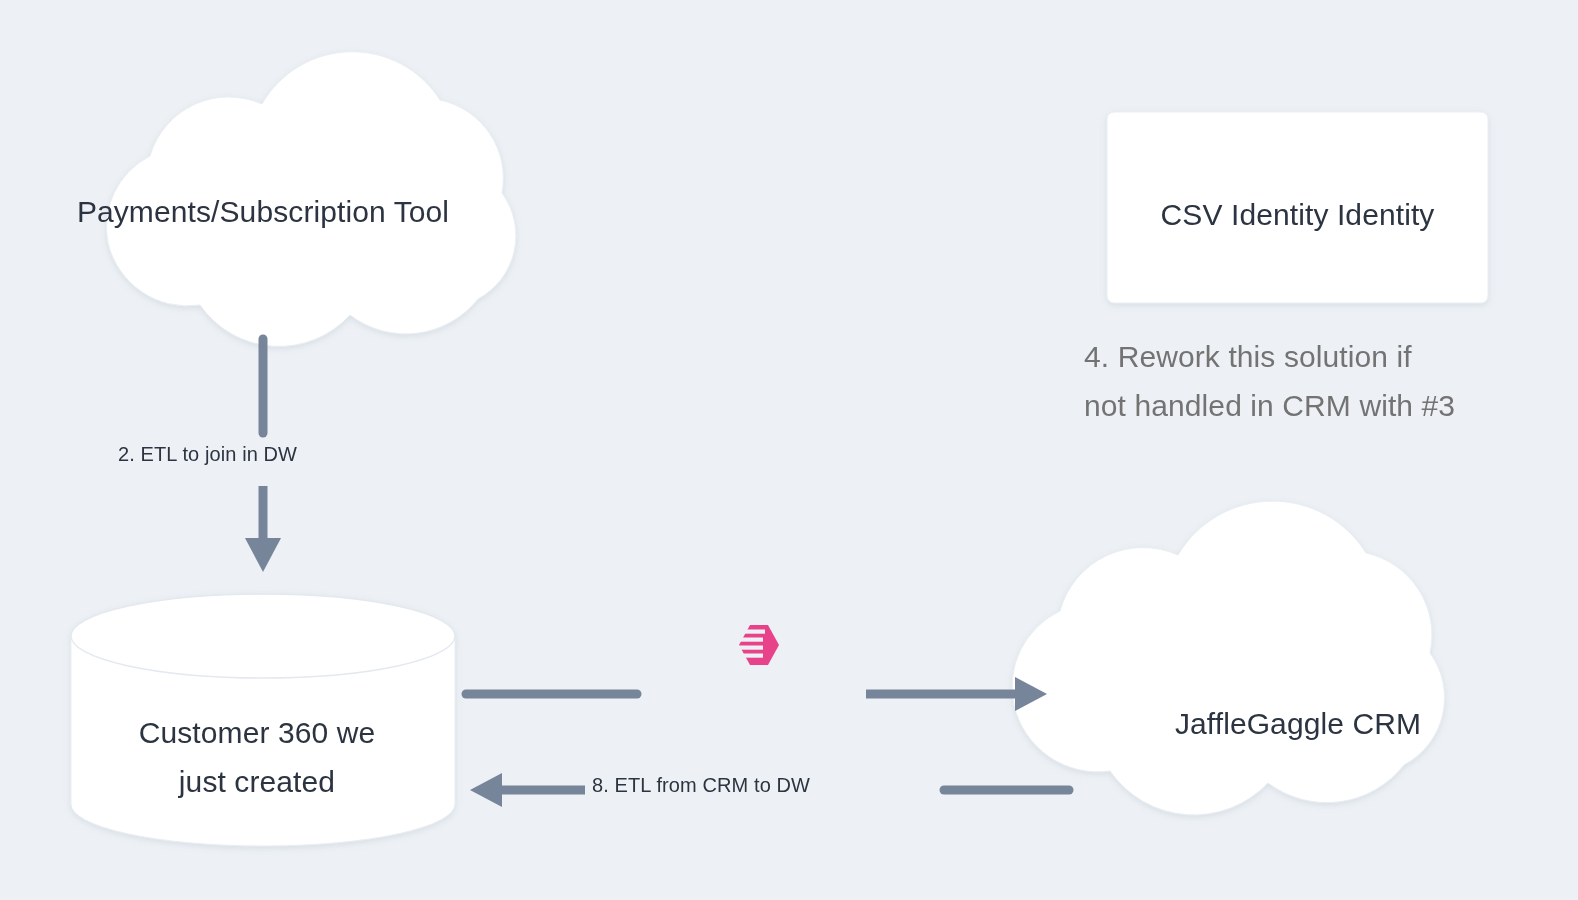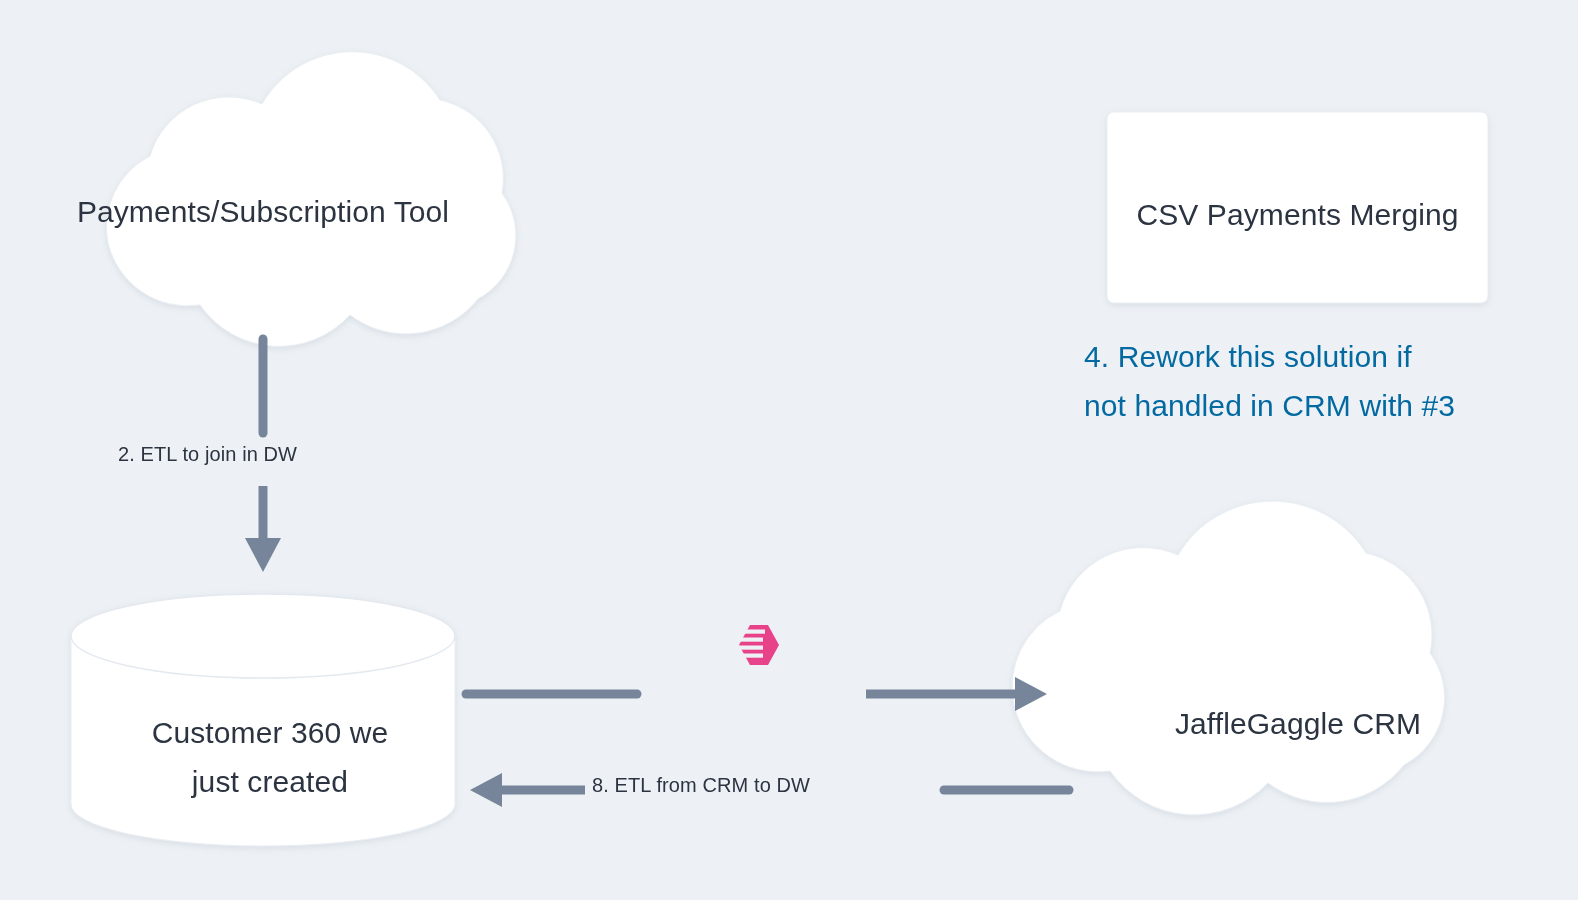--- a/index.html
+++ b/index.html
@@ -39,21 +39,21 @@
     position: absolute;
     color: #2b3440;
     font-size: 20px;
     line-height: 1.62;
     letter-spacing: 0.1px;
     background: #edf1f5;
     white-space: nowrap;
   }
   .free-text {
     position: absolute;
-    color: #0369a1;
+    color: #737373;
     font-size: 30px;
     line-height: 1.62;
     letter-spacing: 0.1px;
     white-space: pre-line;
   }
   #ht-logo {
     position: absolute;
     left: 734px;
     top: 587px;
     width: 48px;
@@ -135,23 +135,23 @@
     <g fill="#edf1f5">
       <rect x="2" y="6.5" width="29" height="4.2"></rect>
       <rect x="0" y="14.5" width="29" height="4.2"></rect>
       <rect x="-2" y="22.5" width="31" height="4.2"></rect>
       <rect x="0" y="30.5" width="29" height="4.2"></rect>
     </g>
   </svg>
 
   <div class="node-label" style="left:26px; top:152px; width:474px;">Payments/Subscription Tool</div>
 
-  <div class="node-label" style="left:1117px; top:155px; width:361px;">CSV Payments Merging</div>
+  <div class="node-label" style="left:1117px; top:155px; width:361px;">CSV Identity Identity</div>
 
-  <div class="node-label" style="left:80px; top:673px; width:380px;">Customer 360 we
+  <div class="node-label" style="left:67px; top:673px; width:380px;">Customer 360 we
 just created</div>
 
   <div class="node-label" style="left:1105px; top:664px; width:386px;">JaffleGaggle CRM</div>
 
 
   <div class="edge-label" style="left:113px; top:402px; padding:0 5px;">2. ETL to join in DW</div>
 
   <div class="edge-label" style="left:588px; top:733px; padding:0 4px;">8. ETL from CRM to DW</div>
 
   <div class="free-text" style="left:1084px; top:297px; width:470px;">4. Rework this solution if

